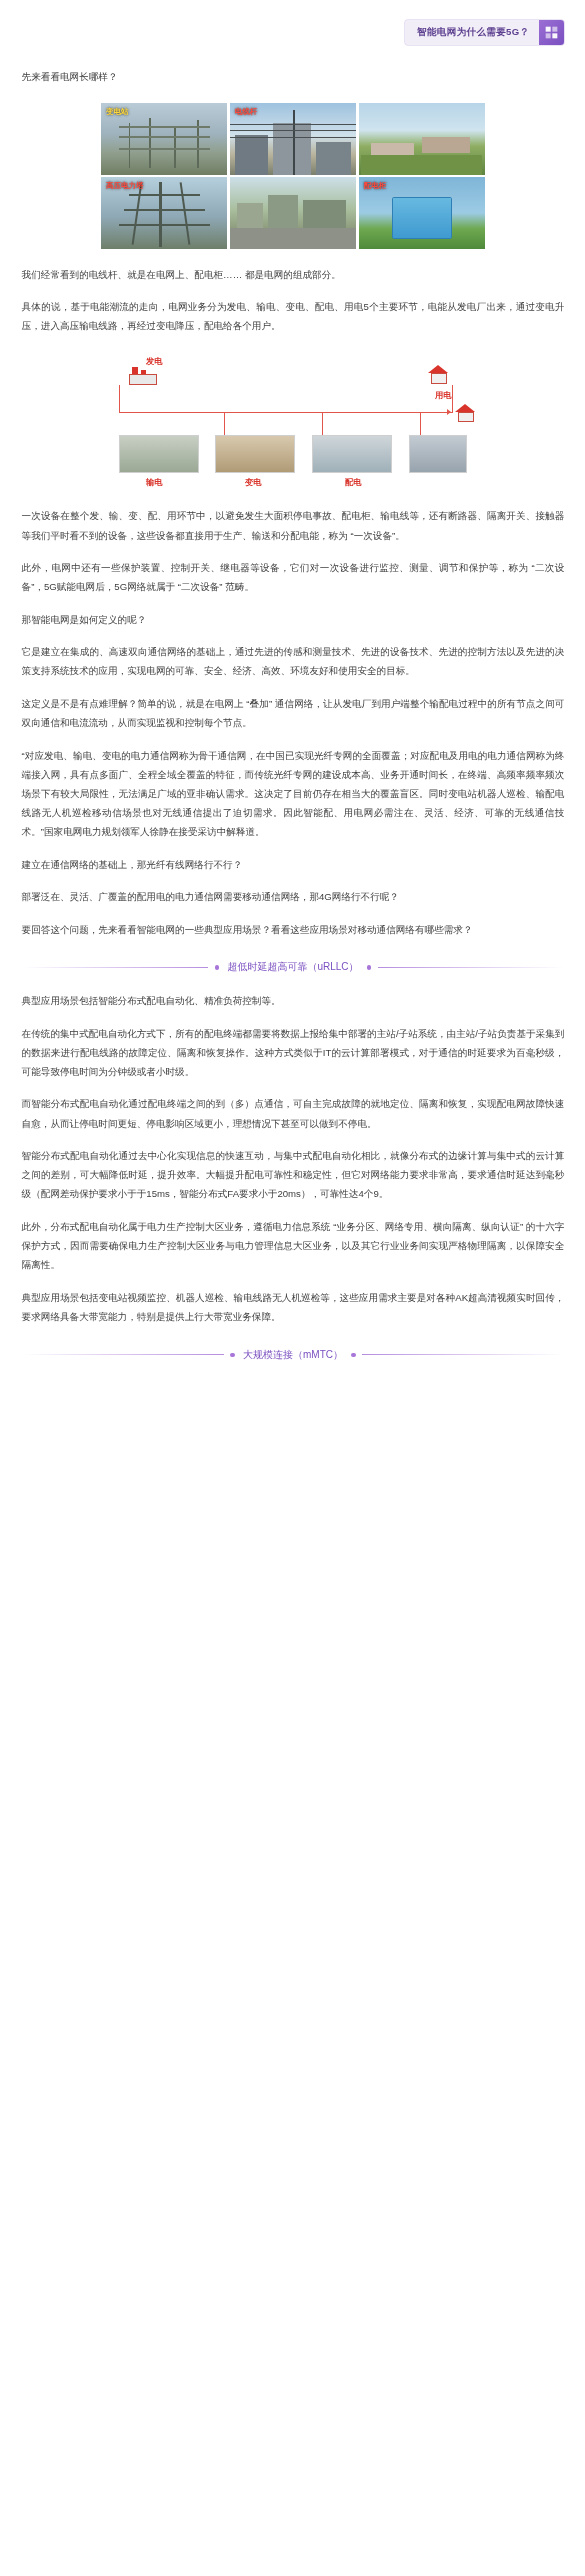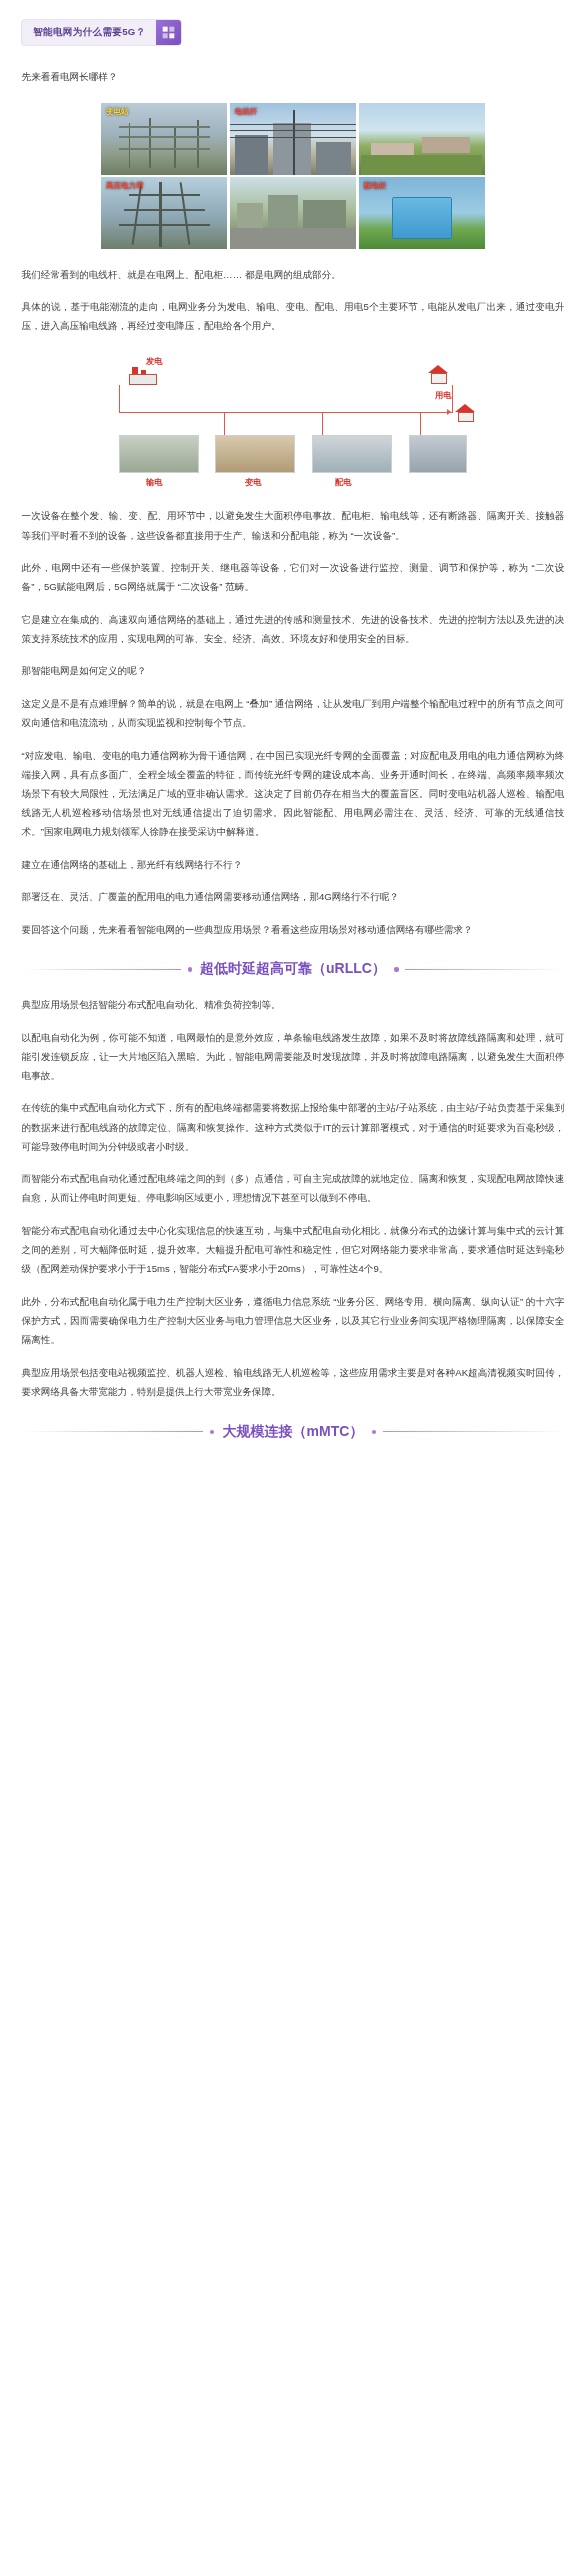--- a/index.html
+++ b/index.html
@@ -12,21 +12,21 @@
   }
   .page {
     width: 586px;
     min-height: 2576px;
     padding: 15px 21.6px 25px 21.6px;
     background: #ffffff;
   }
   
   .title-banner {
     display: flex;
-    justify-content: flex-start;
+    justify-content: flex-end;
     align-items: center;
     margin: 5px 0 21.6px 0;
   }
   .title-pill {
     display: flex;
     align-items: center;
     background: #f2eef8;
     border-radius: 3.3px;
     padding: 0;
     overflow: hidden;
@@ -75,22 +75,22 @@
   }
   .sec-head .line.right {
     background: linear-gradient(to left, rgba(160,110,210,0), #b58ddf);
   }
   .sec-head .dot {
     width: 4.2px; height: 4.2px; border-radius: 50%;
     background: #a875d8;
     flex: none;
   }
   .sec-head .label {
-    font-size: 14px;
-    font-weight: bold;
+    font-size: 10px;
+    font-weight: normal;
     color: #7a4fc0;
     white-space: nowrap;
     padding: 0 1.7px;
   }
 
   
   .collage {
     width: 388px;
     margin: 15px auto 8.3px auto;
     border: 2.5px solid #ffffff;
@@ -278,21 +278,21 @@
   </div>
 
   <p class="para">我们经常看到的电线杆、就是在电网上、配电柜…… 都是电网的组成部分。</p>
   <p class="para">具体的说，基于电能潮流的走向，电网业务分为发电、输电、变电、配电、用电5个主要环节，电能从发电厂出来，通过变电升压，进入高压输电线路，再经过变电降压，配电给各个用户。</p>
 
   <div class="flow">
     <div class="node-label" style="left:47px;top:4px;">发电</div>
     <div class="node-label" style="left:336px;top:38px;">用电</div>
     <div class="node-label" style="left:47px;top:125px;">输电</div>
     <div class="node-label" style="left:146px;top:125px;">变电</div>
-    <div class="node-label" style="left:236px;top:125px;">配电</div>
+    <div class="node-label" style="left:246px;top:125px;">配电</div>
 
     <div class="fac" style="left:30px;top:15px;">
       <div class="t1"></div>
         <div class="t2"></div>
         <div class="b"></div>
     </div>
 
     <div class="house" style="left:329px;top:13.3px;">
       <div class="rf"></div>
         <div class="body"></div>
@@ -312,40 +312,39 @@
 
     <div class="tile t-gen" style="left:20px;top:83px;width:80px;height:38px;"></div>
     <div class="tile t-trans" style="left:116px;top:83px;width:80px;height:38px;"></div>
     <div class="tile t-sub" style="left:213px;top:83px;width:80px;height:38px;"></div>
     <div class="tile t-dist" style="left:310px;top:83px;width:58px;height:38px;"></div>
   </div>
 
   <p class="para">一次设备在整个发、输、变、配、用环节中，以避免发生大面积停电事故、配电柜、输电线等，还有断路器、隔离开关、接触器等我们平时看不到的设备，这些设备都直接用于生产、输送和分配电能，称为 “一次设备”。</p>
   <p class="para">此外，电网中还有一些保护装置、控制开关、继电器等设备，它们对一次设备进行监控、测量、调节和保护等，称为 “二次设备”，5G赋能电网后，5G网络就属于 “二次设备” 范畴。</p>
 
+  <p class="para">那智能电网是如何定义的呢？</p>
   <p class="para">它是建立在集成的、高速双向通信网络的基础上，通过先进的传感和测量技术、先进的设备技术、先进的控制方法以及先进的决策支持系统技术的应用，实现电网的可靠、安全、经济、高效、环境友好和使用安全的目标。</p>
-  <p class="para">那智能电网是如何定义的呢？</p>
   <p class="para">这定义是不是有点难理解？简单的说，就是在电网上 “叠加” 通信网络，让从发电厂到用户端整个输配电过程中的所有节点之间可双向通信和电流流动，从而实现监视和控制每个节点。</p>
 
   <p class="para">“对应发电、输电、变电的电力通信网称为骨干通信网，在中国已实现光纤专网的全面覆盖；对应配电及用电的电力通信网称为终端接入网，具有点多面广、全程全域全覆盖的特征，而传统光纤专网的建设成本高、业务开通时间长，在终端、高频率频率频次场景下有较大局限性，无法满足广域的亚非确认需求。这决定了目前仍存在相当大的覆盖盲区。同时变电站机器人巡检、输配电线路无人机巡检移动信场景也对无线通信提出了迫切需求。因此智能配、用电网必需注在、灵活、经济、可靠的无线通信技术。”国家电网电力规划领军人徐静在接受采访中解释道。</p>
   <p class="para">建立在通信网络的基础上，那光纤有线网络行不行？</p>
 
   <p class="para">部署泛在、灵活、广覆盖的配用电的电力通信网需要移动通信网络，那4G网络行不行呢？</p>
   <p class="para">要回答这个问题，先来看看智能电网的一些典型应用场景？看看这些应用场景对移动通信网络有哪些需求？</p>
 
   <div class="sec-head">
     <div class="line"></div>
     <div class="dot"></div>
     <div class="label">超低时延超高可靠（uRLLC）</div>
     <div class="dot"></div>
     <div class="line right"></div>
   </div>
 
   <p class="para">典型应用场景包括智能分布式配电自动化、精准负荷控制等。</p>
-  <p class="para">以配电自动化为例，你可能不知道，电网最怕的是意外效应，单条输电线路发生故障，如果不及时将故障线路隔离和处理，就可能引发连锁反应，让一大片地区陷入黑暗。为此，智能电网需要能及时发现故障，并及时将故障电路隔离，以避免发生大面积停电事故。</p>
   <p class="para">在传统的集中式配电自动化方式下，所有的配电终端都需要将数据上报给集中部署的主站/子站系统，由主站/子站负责基于采集到的数据来进行配电线路的故障定位、隔离和恢复操作。这种方式类似于IT的云计算部署模式，对于通信的时延要求为百毫秒级，可能导致停电时间为分钟级或者小时级。</p>
   <p class="para">而智能分布式配电自动化通过配电终端之间的到（多）点通信，可自主完成故障的就地定位、隔离和恢复，实现配电网故障快速自愈，从而让停电时间更短、停电影响区域更小，理想情况下甚至可以做到不停电。</p>
   <p class="para">智能分布式配电自动化通过去中心化实现信息的快速互动，与集中式配电自动化相比，就像分布式的边缘计算与集中式的云计算之间的差别，可大幅降低时延，提升效率。大幅提升配电可靠性和稳定性，但它对网络能力要求非常高，要求通信时延达到毫秒级（配网差动保护要求小于于15ms，智能分布式FA要求小于20ms），可靠性达4个9。</p>
   <p class="para">此外，分布式配电自动化属于电力生产控制大区业务，遵循电力信息系统 “业务分区、网络专用、横向隔离、纵向认证” 的十六字保护方式，因而需要确保电力生产控制大区业务与电力管理信息大区业务，以及其它行业业务间实现严格物理隔离，以保障安全隔离性。</p>
 
 
   <p class="para">典型应用场景包括变电站视频监控、机器人巡检、输电线路无人机巡检等，这些应用需求主要是对各种AK超高清视频实时回传，要求网络具备大带宽能力，特别是提供上行大带宽业务保障。</p>
 
   <div class="sec-head">
     <div class="line"></div>

